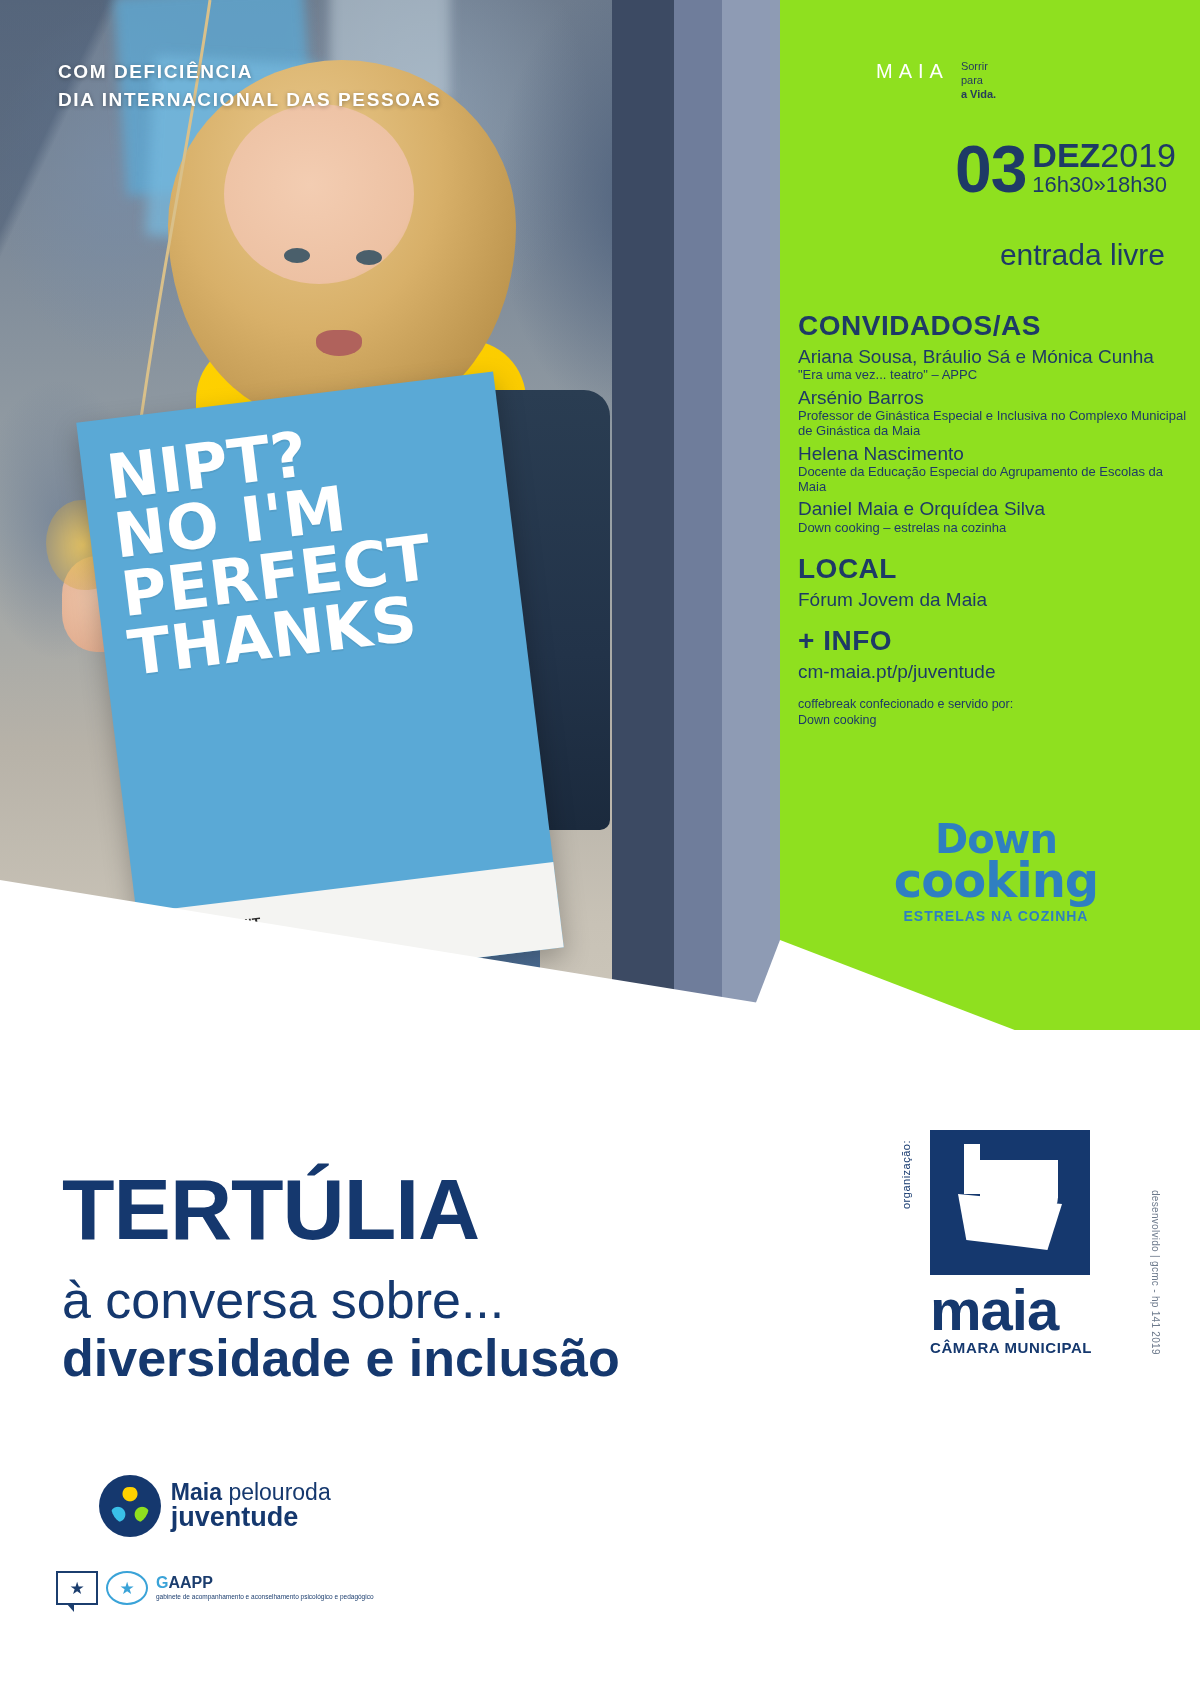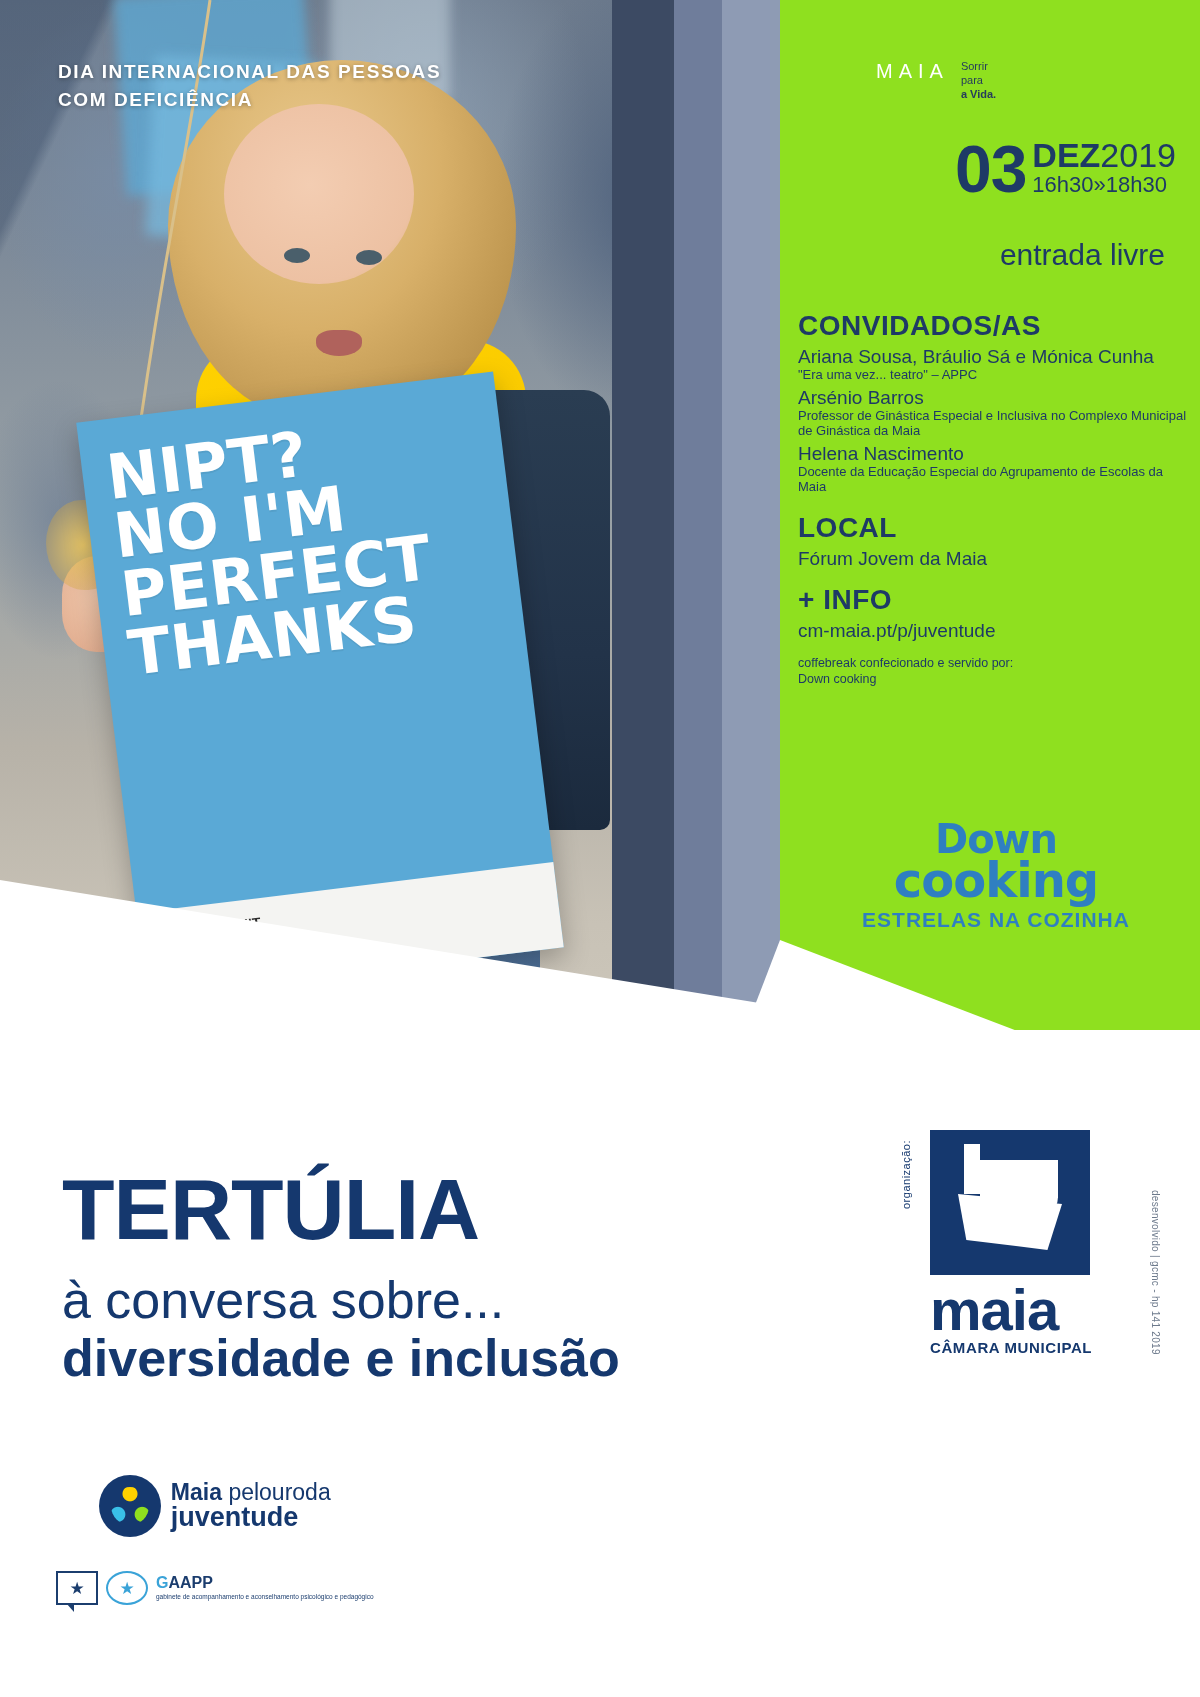--- a/index.html
+++ b/index.html
@@ -261,21 +261,21 @@
   .dc-logo .dc1 {
     font-family: "DejaVu Sans", sans-serif;
     font-size: 40px; font-weight: 700; color: #2f7fc1; line-height: 0.95;
     letter-spacing: -1px;
   }
   .dc-logo .dc2 {
     font-family: "DejaVu Sans", sans-serif;
     font-size: 48px; font-weight: 700; color: #2f7fc1; line-height: 0.95;
     letter-spacing: -1px;
   }
-  .dc-logo .dc3 { font-size: 21px; font-weight: 700; color: #2f7fc1; letter-spacing: 1px; margin-top: 4px; }
+  .dc-logo .dc3 { font-size: 14px; font-weight: 700; color: #2f7fc1; letter-spacing: 1px; margin-top: 4px; }
 
   
   .bottom {
     position: absolute; left: 0; top: 1130px;
     width: 1200px; height: 567px;
     background: #ffffff;
     z-index: 12;
   }
   .tertulia {
     position: absolute; left: 62px; top: 30px;
@@ -391,22 +391,22 @@
         </div>
       </div>
     </div>
 
     <div class="slice slice-a"></div>
     <div class="slice slice-b"></div>
     <div class="slice slice-c"></div>
   </div>
 
   <div class="photo-title">
+    <div>COM DEFICIÊNCIA</div>
     <div>DIA INTERNACIONAL DAS PESSOAS</div>
-    <div>COM DEFICIÊNCIA</div>
   </div>
 
   <div class="green-panel">
 
     <div class="maia-top">
       <div class="mword">MAIA</div>
       <div class="slogan">
         <div class="s1">Sorrir</div>
         <div class="s1">para</div>
         <div>a Vida.</div>
@@ -431,20 +431,24 @@
         <div class="guest-name">Ariana Sousa, Bráulio Sá e Mónica Cunha</div>
         <div class="guest-role">"Era uma vez... teatro" – APPC</div>
       </div>
       <div>
         <div class="guest-name">Arsénio Barros</div>
         <div class="guest-role">Professor de Ginástica Especial e Inclusiva no Complexo Municipal de Ginástica da Maia</div>
       </div>
       <div>
         <div class="guest-name">Helena Nascimento</div>
         <div class="guest-role">Docente da Educação Especial do Agrupamento de Escolas da Maia</div>
+      </div>
+      <div>
+        <div class="guest-name">Daniel Maia e Orquídea Silva</div>
+        <div class="guest-role">Down cooking – estrelas na cozinha</div>
       </div>
 
       <div class="block-gap"></div>
       <div class="sec-head">LOCAL</div>
       <div class="local-line">Fórum Jovem da Maia</div>
 
       <div class="block-gap"></div>
       <div class="sec-head">+ INFO</div>
       <div class="info-line">cm-maia.pt/p/juventude</div>
 

